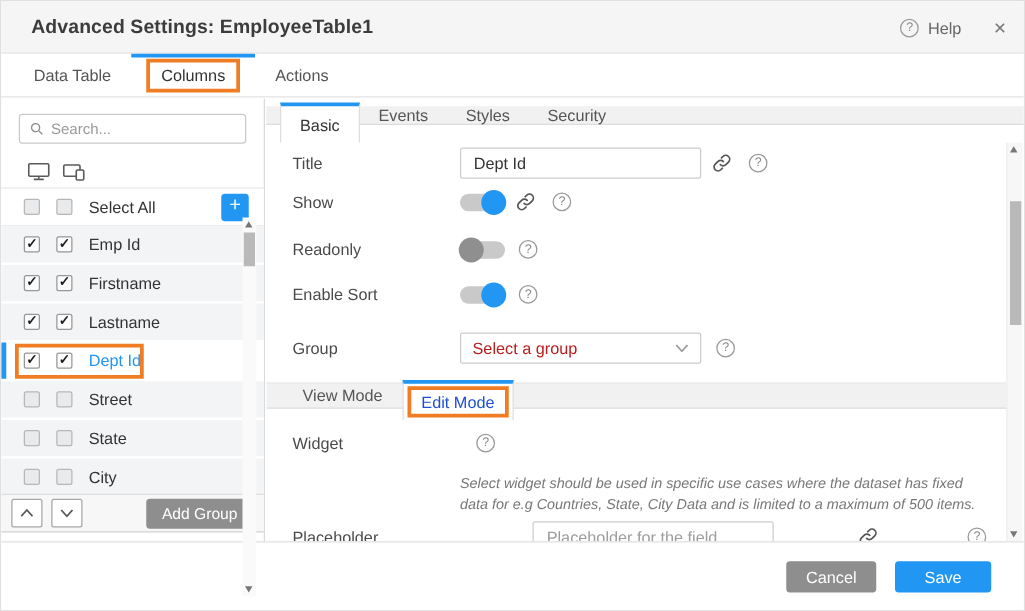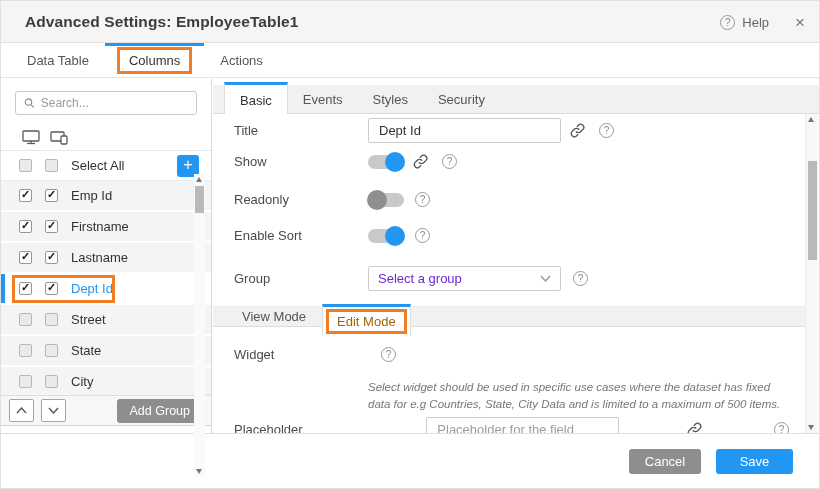--- a/index.html
+++ b/index.html
@@ -59,48 +59,48 @@
   .tri-up { top:3px; border-bottom:5px solid #777; }
   .tri-down { bottom:3px; border-top:5px solid #777; }
   .sidebar-bottom { position:absolute; left:0; right:0; top:316px; height:31px; background:#f7f7f7;
                     border-top:1px solid #ddd; border-bottom:1px solid #d4d4d4; display:flex; align-items:center; padding:0 8px; }
   .move-btn { width:25px; height:23px; background:#fff; border:1px solid #a6a6a6; border-radius:2px;
               display:flex; align-items:center; justify-content:center; margin-right:7px; cursor:pointer; }
   .add-group-btn { margin-left:auto; height:24px; padding:0 13px; background:#8e8e8e; color:#fff; font-size:12.5px;
                    border-radius:3px; display:flex; align-items:center; cursor:pointer; }
   
   .panel { position:absolute; left:212px; top:78px; right:0; height:354px; background:#fff; }
-  .panel-tabs { position:absolute; top:6px; left:0; right:0; height:29px; background:#f1f1f1;
+  .panel-tabs { position:absolute; top:6px; left:0; right:0; height:15px; background:#f1f1f1;
                 border-bottom:1px solid #ddd; display:flex; padding-left:11px; }
   .ptab { display:flex; align-items:center; padding:0 15px; font-size:13px; color:#555; cursor:pointer; }
   .ptab.active { background:#fff; border:1px solid #ddd; border-bottom:none; border-top:3px solid #2196f3;
                  margin-top:-3px; height:33px; color:#333; }
   .panel-body { position:absolute; top:35px; left:0; right:0; bottom:0; overflow:hidden; background:#fff; }
   .f-row { position:absolute; left:21px; right:30px; display:flex; align-items:center; }
   .f-label { width:134px; font-size:13px; color:#4a4a4a; flex:0 0 auto; }
   .text-input { width:193px; height:25px; border:1px solid #ccc; border-radius:2px; padding:0 10px;
                 font-size:13px; color:#333; font-family:"Liberation Sans", sans-serif; outline:none; }
   .text-input::placeholder { color:#9c9c9c; }
   .icon-gap { margin-left:9px; display:flex; align-items:center; cursor:pointer; }
   .help-gap { margin-left:14px; cursor:default; }
   .toggle { position:relative; width:36px; height:14px; border-radius:7px; background:#c9c9c9; cursor:pointer; flex:0 0 auto; }
   .toggle .knob { position:absolute; top:-3px; width:20px; height:20px; border-radius:50%; }
   .toggle.on .knob { right:-1px; background:#2196f3; }
   .toggle.off .knob { left:-1px; background:#8f8f8f; }
   .select-box { width:193px; height:25px; border:1px solid #ccc; border-radius:2px; display:flex; align-items:center;
                 justify-content:space-between; padding:0 9px; font-size:13px; background:#fff; cursor:pointer; }
-  .select-box .ph { color:#6d28d9; }
+  .select-box .ph { color:#b91c1c; }
   .select-box .val { color:#333; }
   .dd-tri { width:0; height:0; border-left:4px solid transparent; border-right:4px solid transparent;
             border-top:5px solid #444; }
   .mode-tabs { position:absolute; top:192px; left:0; right:14px; height:21px; background:#f1f1f1;
                border-bottom:1px solid #ddd; border-top:1px solid #eaeaea; display:flex; padding-left:13px; }
   .mode-tab { display:flex; align-items:center; padding:0 16px; font-size:13px; color:#555; cursor:pointer; }
   .mode-tab.active { background:#fff; border-left:1px solid #ddd; border-right:1px solid #ddd;
-                     border-top:3px solid #2196f3; margin-top:-3px; height:32px; padding:0 3px; color:#a16207; }
+                     border-top:3px solid #2196f3; margin-top:-3px; height:32px; padding:0 3px; color:#1d4ed8; }
   .mode-tab.active .orange-box { padding:2px 8px; }
   .helper-text { position:absolute; left:155px; right:24px; top:265px; font-size:11.5px; font-style:italic;
                  color:#777; line-height:1.5; }
   .panel-scroll { position:absolute; right:1px; top:0; bottom:0; width:13px; background:#f7f7f7;
                   border-left:1px solid #ededed; z-index:5; }
   .panel-scroll .thumb { position:absolute; left:2px; top:47px; width:9px; height:99px; background:#b9b9b9; }
   
   .footer { position:absolute; left:0; right:0; top:432px; height:57px; background:#fff; border-top:1px solid #e0e0e0; }
   .btn { position:absolute; top:15px; height:25px; border:none; border-radius:3px; color:#fff; font-size:13px;
          font-family:"Liberation Sans", sans-serif; cursor:pointer; }

